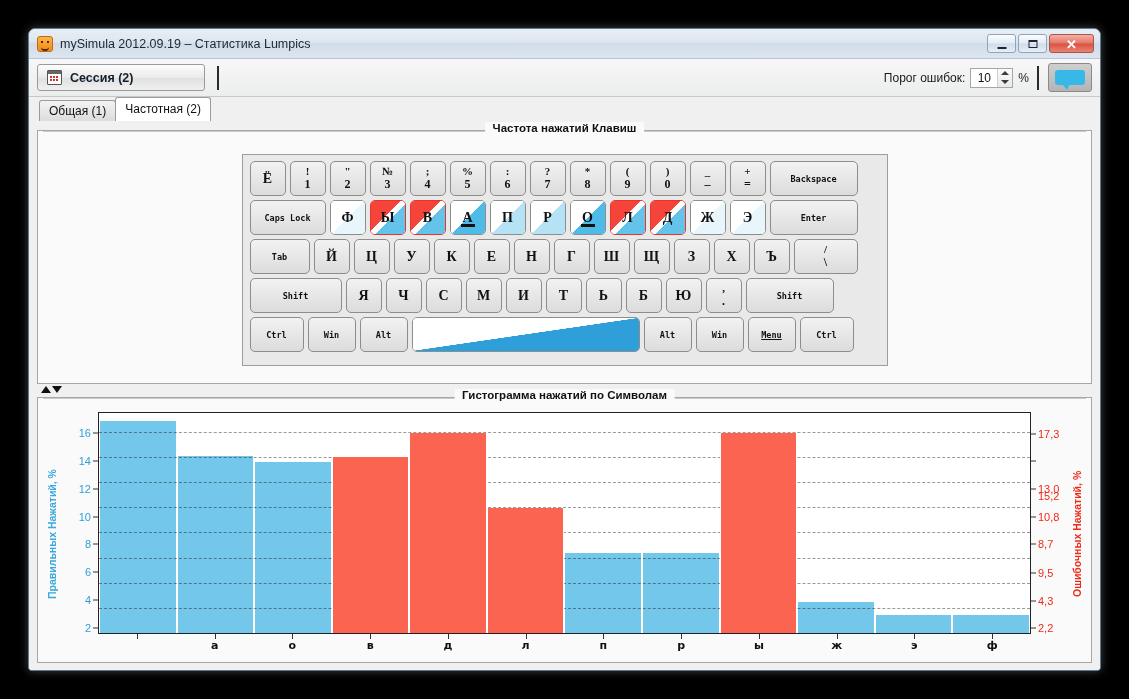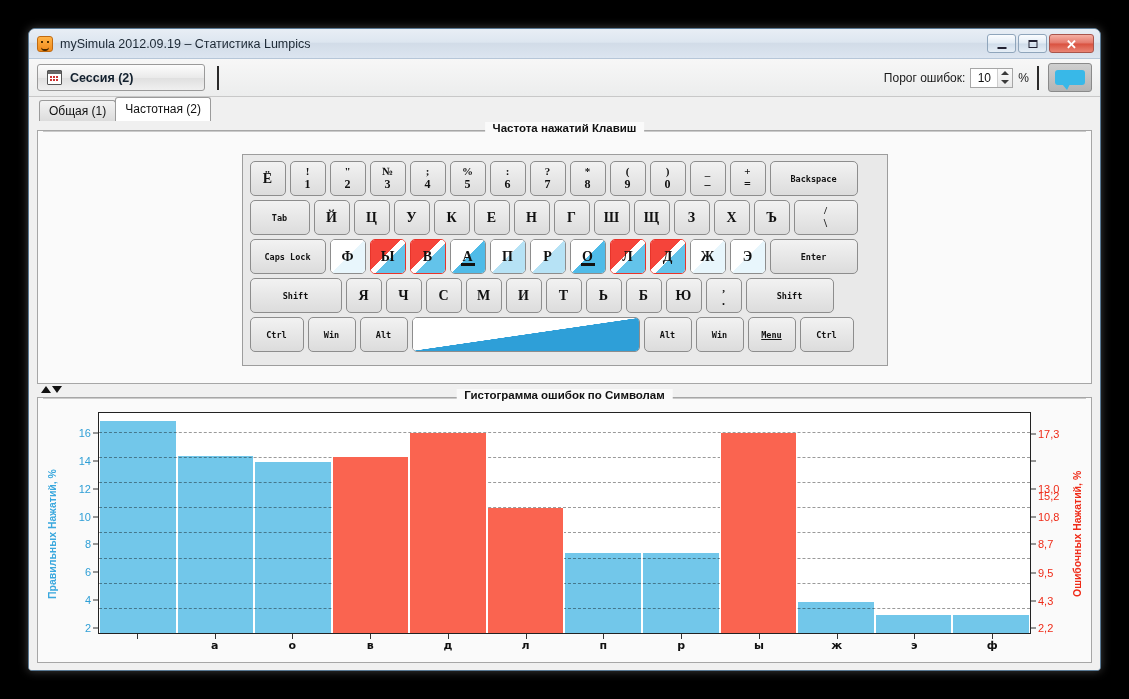--- a/index.html
+++ b/index.html
@@ -419,65 +419,20 @@
             </div>
             <div class="key dual" style="width: 36px;">
               <span class="top lbl">+</span>
               <span class="bot lbl">=</span>
             </div>
             <div class="key" style="width: 88px;">
               <span class="lbl">Backspace</span>
             </div>
           </div>
           <div class="kbrow">
-            <div class="key" style="width: 60px;">
-              <span class="lbl">Tab</span>
-            </div>
-            <div class="key lg" style="width: 36px;">
-              <span class="lbl">Й</span>
-            </div>
-            <div class="key lg" style="width: 36px;">
-              <span class="lbl">Ц</span>
-            </div>
-            <div class="key lg" style="width: 36px;">
-              <span class="lbl">У</span>
-            </div>
-            <div class="key lg" style="width: 36px;">
-              <span class="lbl">К</span>
-            </div>
-            <div class="key lg" style="width: 36px;">
-              <span class="lbl">Е</span>
-            </div>
-            <div class="key lg" style="width: 36px;">
-              <span class="lbl">Н</span>
-            </div>
-            <div class="key lg" style="width: 36px;">
-              <span class="lbl">Г</span>
-            </div>
-            <div class="key lg" style="width: 36px;">
-              <span class="lbl">Ш</span>
-            </div>
-            <div class="key lg" style="width: 36px;">
-              <span class="lbl">Щ</span>
-            </div>
-            <div class="key lg" style="width: 36px;">
-              <span class="lbl">З</span>
-            </div>
-            <div class="key lg" style="width: 36px;">
-              <span class="lbl">Х</span>
-            </div>
-            <div class="key lg" style="width: 36px;">
-              <span class="lbl">Ъ</span>
-            </div>
-            <div class="key dual" style="width: 64px;">
-              <span class="top lbl">/</span>
-              <span class="bot lbl">\</span>
-            </div>
-          </div>
-          <div class="kbrow">
             <div class="key" style="width: 76px;">
               <span class="lbl">Caps Lock</span>
             </div>
             <div class="key lg stat" style="width: 36px;">
               <div class="fill" style="background: linear-gradient(135deg, rgb(255, 255, 255) 0px, rgb(255, 255, 255) 50%, rgb(232, 246, 252) 50%, rgb(232, 246, 252) 100%);"></div>
               <span class="lbl">Ф</span>
             </div>
             <div class="key lg stat red" style="width: 36px;">
               <div class="fill" style="background: linear-gradient(135deg, rgb(245, 68, 58) 0px, rgb(245, 68, 58) 44%, rgb(255, 255, 255) 44%, rgb(255, 255, 255) 56%, rgb(99, 195, 234) 56%, rgb(99, 195, 234) 100%);"></div>
               <span class="lbl">Ы</span>
@@ -518,20 +473,65 @@
             </div>
             <div class="key lg stat" style="width: 36px;">
               <div class="fill" style="background: linear-gradient(135deg, rgb(255, 255, 255) 0px, rgb(255, 255, 255) 50%, rgb(232, 246, 252) 50%, rgb(232, 246, 252) 100%);"></div>
               <span class="lbl">Э</span>
             </div>
             <div class="key" style="width: 88px;">
               <span class="lbl">Enter</span>
             </div>
           </div>
           <div class="kbrow">
+            <div class="key" style="width: 60px;">
+              <span class="lbl">Tab</span>
+            </div>
+            <div class="key lg" style="width: 36px;">
+              <span class="lbl">Й</span>
+            </div>
+            <div class="key lg" style="width: 36px;">
+              <span class="lbl">Ц</span>
+            </div>
+            <div class="key lg" style="width: 36px;">
+              <span class="lbl">У</span>
+            </div>
+            <div class="key lg" style="width: 36px;">
+              <span class="lbl">К</span>
+            </div>
+            <div class="key lg" style="width: 36px;">
+              <span class="lbl">Е</span>
+            </div>
+            <div class="key lg" style="width: 36px;">
+              <span class="lbl">Н</span>
+            </div>
+            <div class="key lg" style="width: 36px;">
+              <span class="lbl">Г</span>
+            </div>
+            <div class="key lg" style="width: 36px;">
+              <span class="lbl">Ш</span>
+            </div>
+            <div class="key lg" style="width: 36px;">
+              <span class="lbl">Щ</span>
+            </div>
+            <div class="key lg" style="width: 36px;">
+              <span class="lbl">З</span>
+            </div>
+            <div class="key lg" style="width: 36px;">
+              <span class="lbl">Х</span>
+            </div>
+            <div class="key lg" style="width: 36px;">
+              <span class="lbl">Ъ</span>
+            </div>
+            <div class="key dual" style="width: 64px;">
+              <span class="top lbl">/</span>
+              <span class="bot lbl">\</span>
+            </div>
+          </div>
+          <div class="kbrow">
             <div class="key" style="width: 92px;">
               <span class="lbl">Shift</span>
             </div>
             <div class="key lg" style="width: 36px;">
               <span class="lbl">Я</span>
             </div>
             <div class="key lg" style="width: 36px;">
               <span class="lbl">Ч</span>
             </div>
             <div class="key lg" style="width: 36px;">
@@ -592,21 +592,21 @@
         </div>
     </div>
 
     <div id="splitter">
       <span class="tri up"></span>
       <span class="tri dn"></span>
     </div>
 
     <div class="group" id="hist-group">
       <div class="group-line"></div>
-      <div class="group-title">Гистограмма ошибок по Символам</div>
+      <div class="group-title">Гистограмма нажатий по Символам</div>
       <div id="chart-area">
         <div class="ax-title left">Правильных Нажатий, %</div>
         <div class="ticks left" id="ticks-left">
             <span style="top: 88.5714%;">2</span>
             <i style="top: 88.5714%;"></i>
             <span style="top: 77.1429%;">4</span>
             <i style="top: 77.1429%;"></i>
             <span style="top: 65.7143%;">6</span>
             <i style="top: 65.7143%;"></i>
             <span style="top: 54.2857%;">8</span>

